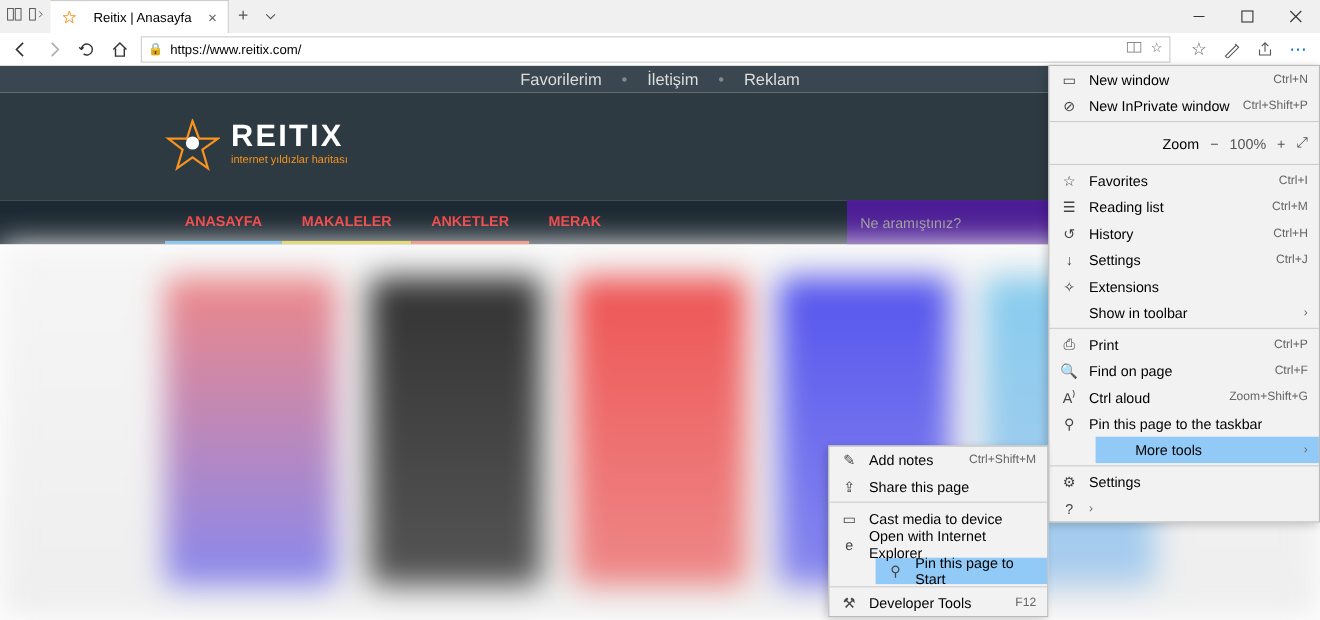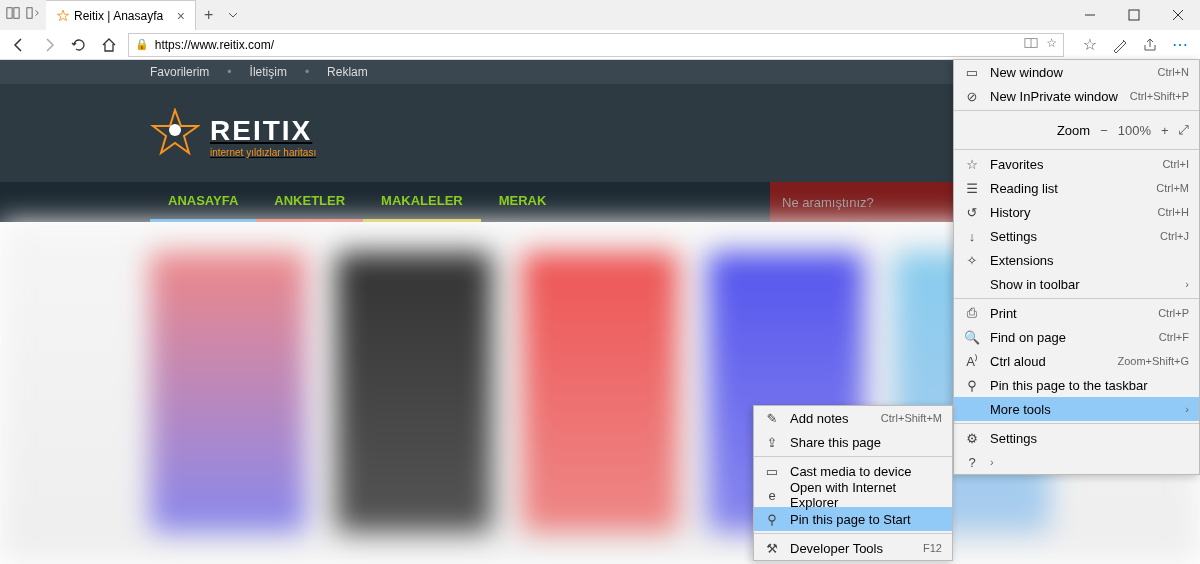--- a/index.html
+++ b/index.html
@@ -1,66 +1,66 @@
 <!DOCTYPE html>
 <html><head>
 <meta charset="utf-8">
 <style>
 * { margin: 0; padding: 0; box-sizing: border-box; font-family: "Segoe UI", sans-serif; }
 body { width: 1200px; height: 564px; background: #fff; overflow: hidden; position: relative; }
 
 .titlebar { height: 30px; background: #f0f0f0; display: flex; align-items: stretch; position: relative; }
 .tab-controls { display: flex; align-items: center; padding: 0 6px; gap: 6px; }
 .tab-controls svg { width: 14px; height: 14px; }
-.tab { display: flex; align-items: center; gap: 4px; padding: 0 10px; background: #fff; border-top: 1px solid #ccc; border-right: 1px solid #ccc; min-width: 150px; font-size: 12px; }
+.tab { display: flex; align-items: center; gap: 15px; padding: 0 10px; background: #fff; border-top: 1px solid #ccc; border-right: 1px solid #ccc; min-width: 150px; font-size: 12px; }
 .tab .favicon { width: 14px; height: 14px; }
 .tab .close { margin-left: auto; font-size: 14px; color: #666; }
 .newtab-btn { display: flex; align-items: center; padding: 0 8px; color: #555; font-size: 16px; }
 .chevron-down { display: flex; align-items: center; padding: 0 6px; color: #555; }
 .win-controls { margin-left: auto; display: flex; }
 .win-controls div { width: 44px; display: flex; align-items: center; justify-content: center; color: #333; }
 
 .addrbar { height: 30px; display: flex; align-items: center; border-bottom: 1px solid #ddd; }
 .nav-btns { display: flex; gap: 4px; padding: 0 6px; }
 .nav-btns div { width: 26px; height: 26px; display: flex; align-items: center; justify-content: center; color: #555; }
 .url-box { flex: 1; height: 24px; border: 1px solid #ccc; display: flex; align-items: center; padding: 0 6px; gap: 6px; font-size: 12px; margin-right: 6px; }
 .url-box .lock { color: #777; font-size: 11px; }
 .url-text { flex: 1; }
 .url-actions { display: flex; gap: 8px; color: #666; }
 .right-icons { display: flex; gap: 6px; padding: 0 8px; color: #555; }
 .right-icons div { width: 24px; display: flex; align-items: center; justify-content: center; }
 
 .page { position: absolute; top: 60px; left: 0; right: 0; bottom: 0; background: #fff; }
-.topbar { background: #3a4750; height: 24px; display: flex; align-items: center; padding: 0 150px; gap: 18px; font-size: 12px; color: #ddd; }
+.topbar { background: #3a4750; height: 24px; display: flex; align-items: center; padding: 0 150px; gap: 18px; font-size: 15px; color: #ddd; justify-content: center; }
 .topbar span.sep { color: #888; }
 .header { background: #2e3a42; height: 98px; display: flex; align-items: center; padding: 0 150px; }
-.logo { display: flex; align-items: flex-end; gap: 10px; text-decoration: underline; }
+.logo { display: flex; align-items: flex-start; gap: 10px; }
 .logo-star { width: 50px; height: 50px; }
 .logo-text { display: flex; flex-direction: column; }
 .logo-text .main { font-size: 28px; font-weight: 600; letter-spacing: 2px; color: #fff; }
 .logo-text .sub { font-size: 10px; color: #f7931e; }
 .navbar { background: #1e2a33; height: 40px; display: flex; align-items: stretch; padding: 0 150px; }
-.nav-item { color: #84cc16; font-size: 13px; font-weight: 600; padding: 0 18px; display: flex; align-items: center; border-bottom: 3px solid transparent; }
+.nav-item { color: #ef4444; font-size: 13px; font-weight: 600; padding: 0 18px; display: flex; align-items: center; border-bottom: 3px solid transparent; }
 .nav-item.active { border-bottom-color: #3ca0e6; }
 .nav-item.a2 { border-bottom-color: #e85d4a; }
 .nav-item.a3 { border-bottom-color: #d4c41a; }
-.search { margin-left: auto; background: #7f1d1d; width: 280px; display: flex; align-items: center; padding: 0 12px; font-size: 13px; color: #999; }
+.search { margin-left: auto; background: #4c1d95; width: 280px; display: flex; align-items: center; padding: 0 12px; font-size: 13px; color: #999; }
 .content { height: 340px; background: linear-gradient(#f5f5f5,#eee); filter: blur(14px); display: flex; gap: 30px; padding: 30px 150px; }
 .product { flex: 1; background: #fff; border-radius: 8px; }
 .p1 { background: linear-gradient(#e88,#88e); }
 .p2 { background: linear-gradient(#333,#555); }
 .p3 { background: linear-gradient(#e55,#e88); }
 .p4 { background: linear-gradient(#55e,#88e); }
 .p5 { background: linear-gradient(#8ce,#ace); }
 
 .menu { position: absolute; background: #f2f2f2; border: 1px solid #bbb; box-shadow: -2px 2px 8px rgba(0,0,0,0.2); font-size: 13px; }
 .menu-main { top: 59px; right: 0; width: 247px; }
 .menu-sub { top: 405px; right: 247px; width: 200px; }
 .menu-item { display: flex; align-items: center; height: 24px; padding: 0 10px; gap: 10px; }
-.menu-item:hover, .menu-item.hover { background: #91c9f7; }
+.menu-item:hover, .menu-item.hover { background: #91c9f7; margin-left: 42px; }
 .menu-item .ico { width: 16px; display: flex; justify-content: center; color: #444; font-size: 13px; }
 .menu-item .label { flex: 1; }
 .menu-item .shortcut { font-size: 11px; color: #666; }
 .menu-item .arrow { color: #666; font-size: 11px; }
 .menu-sep { height: 1px; background: #ccc; margin: 2px 0; }
 .menu-zoom { display: flex; align-items: center; height: 34px; padding: 0 10px; gap: 10px; }
 .menu-zoom .label { flex: 1; text-align: right; }
 .menu-zoom .zc { display: flex; align-items: center; gap: 10px; color: #555; }
 </style>
 </head>
@@ -175,22 +175,22 @@
           <circle cx="25" cy="22" r="6" fill="#fff"></circle>
         </svg>
       <div class="logo-text">
         <span class="main">REITIX</span>
         <span class="sub">internet yıldızlar haritası</span>
       </div>
     </div>
   </div>
   <div class="navbar">
     <div class="nav-item active">ANASAYFA</div>
+    <div class="nav-item a3">MAKALELER</div>
     <div class="nav-item a2">ANKETLER</div>
-    <div class="nav-item a3">MAKALELER</div>
     <div class="nav-item">MERAK</div>
     <div class="search">
         <span>Ne aramıştınız?</span>
       </div>
   </div>
   <div class="content">
     <div class="product p1"></div>
       <div class="product p2"></div>
       <div class="product p3"></div>
       <div class="product p4"></div>

